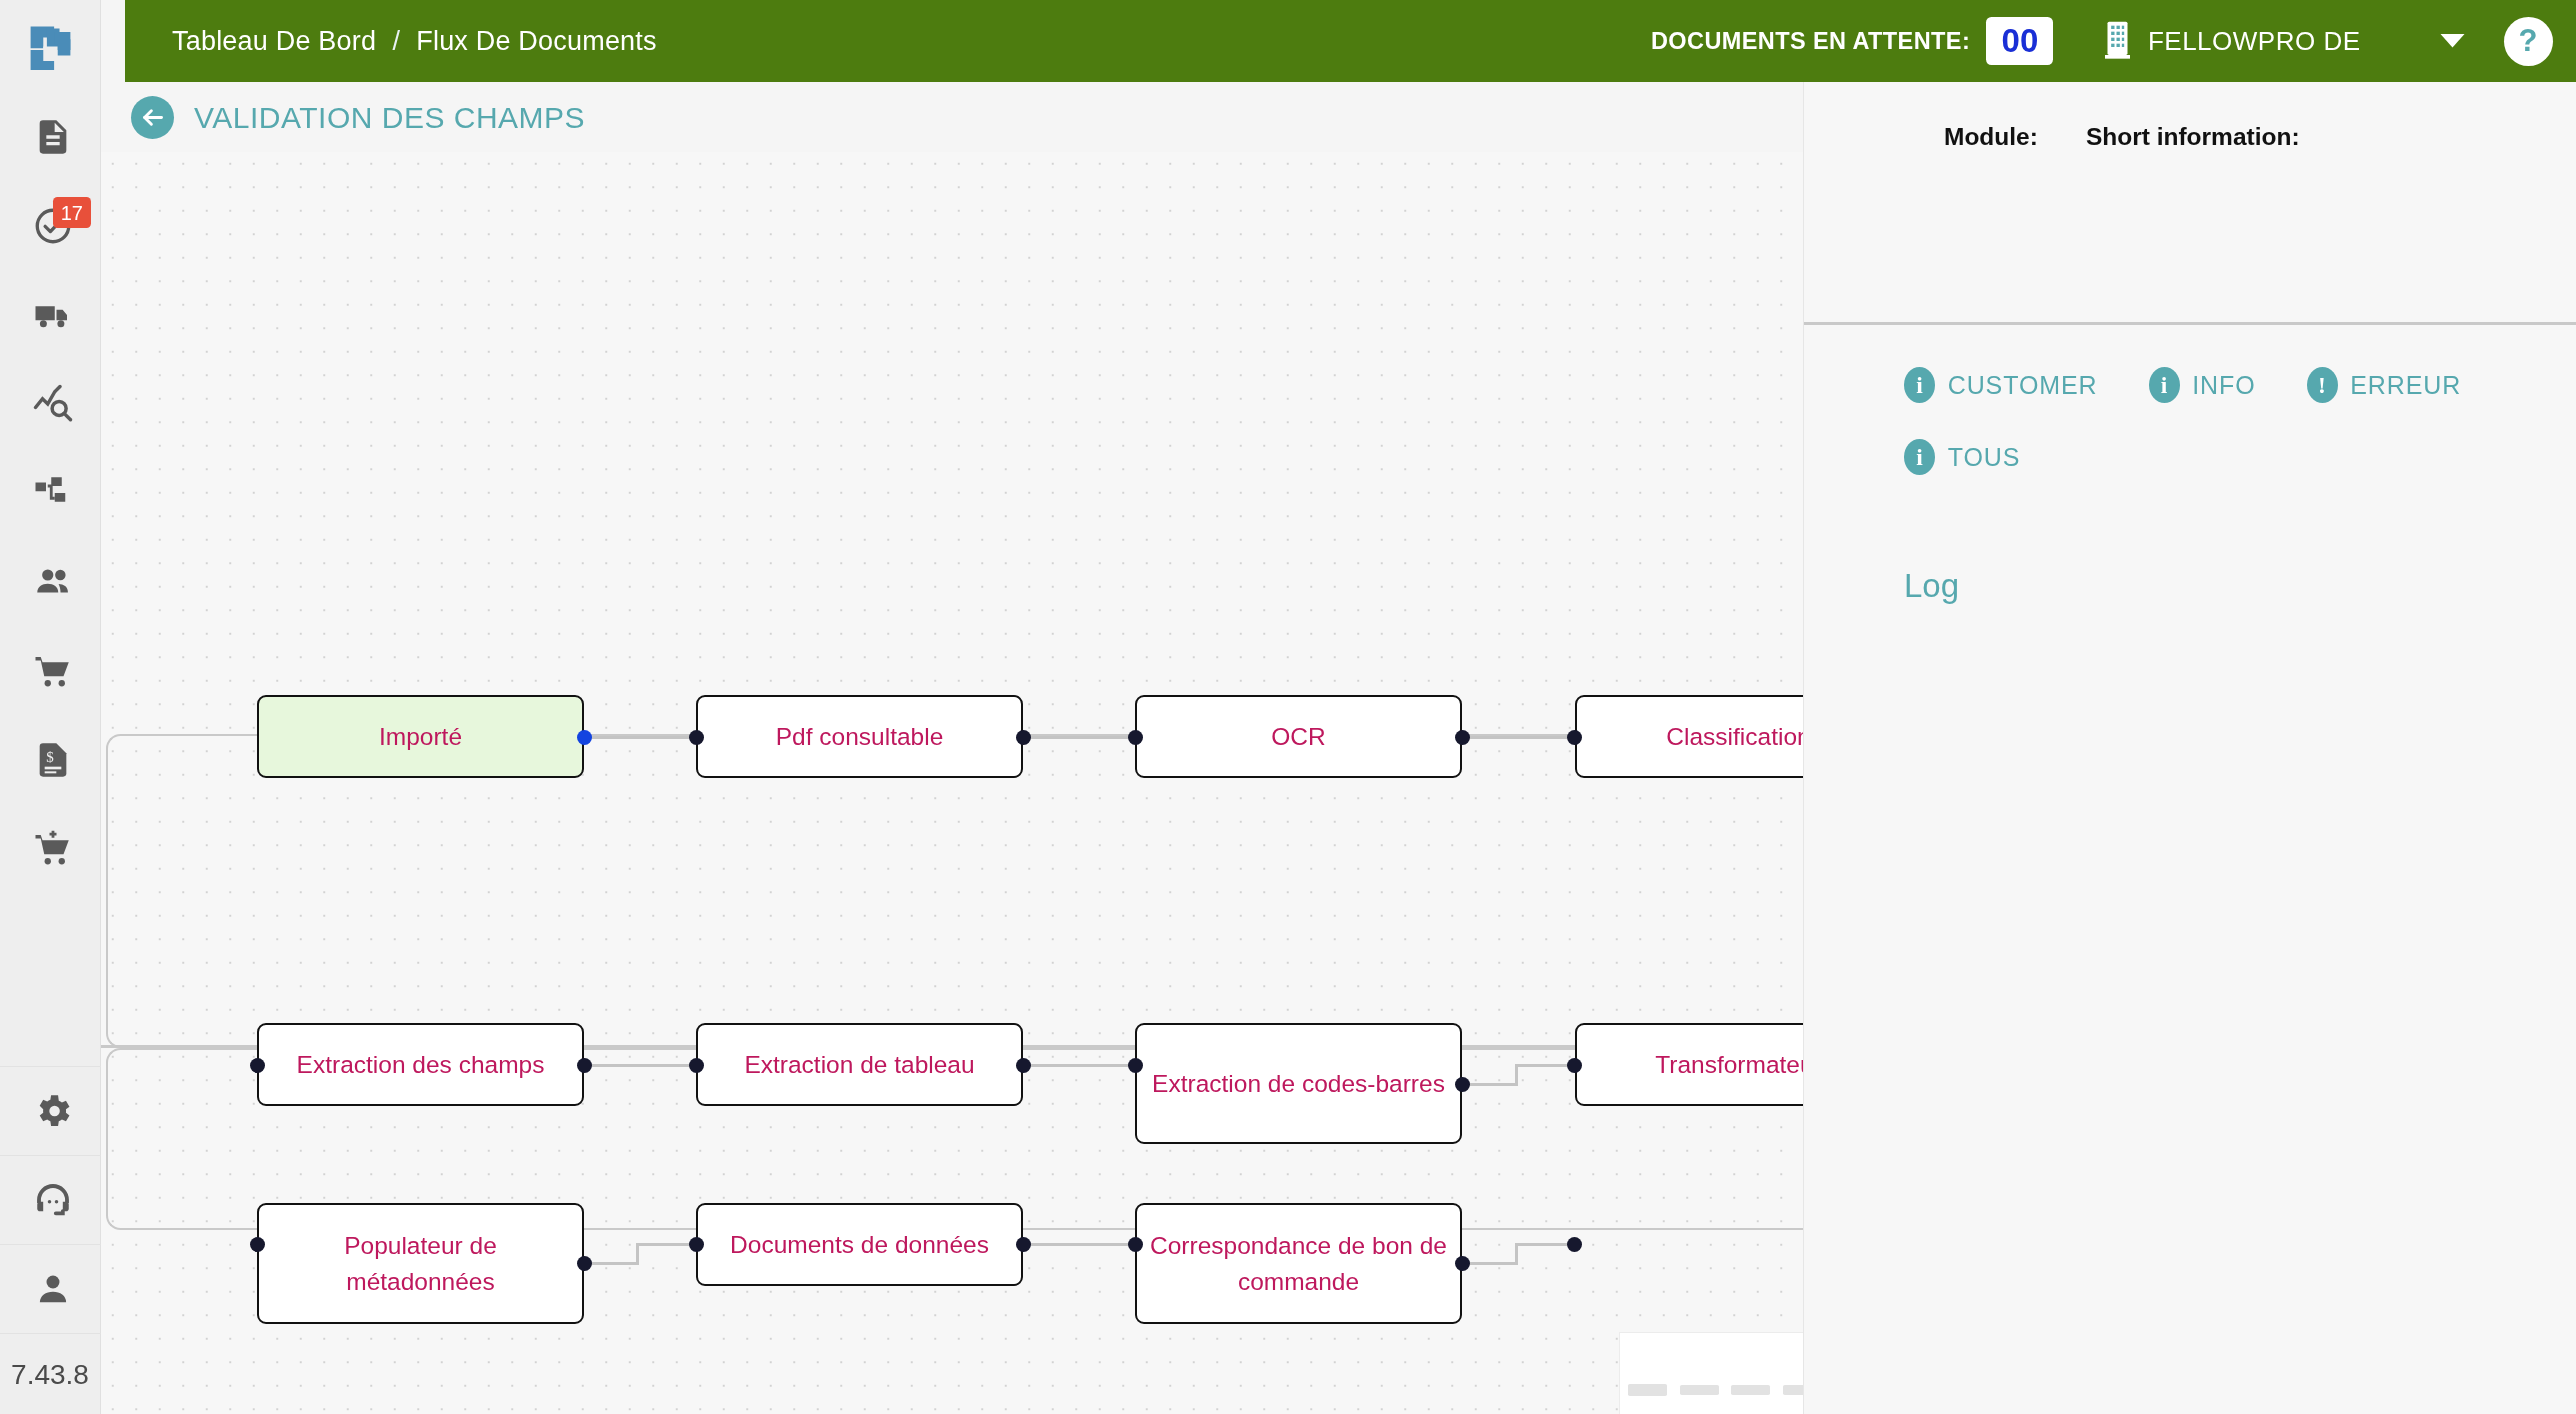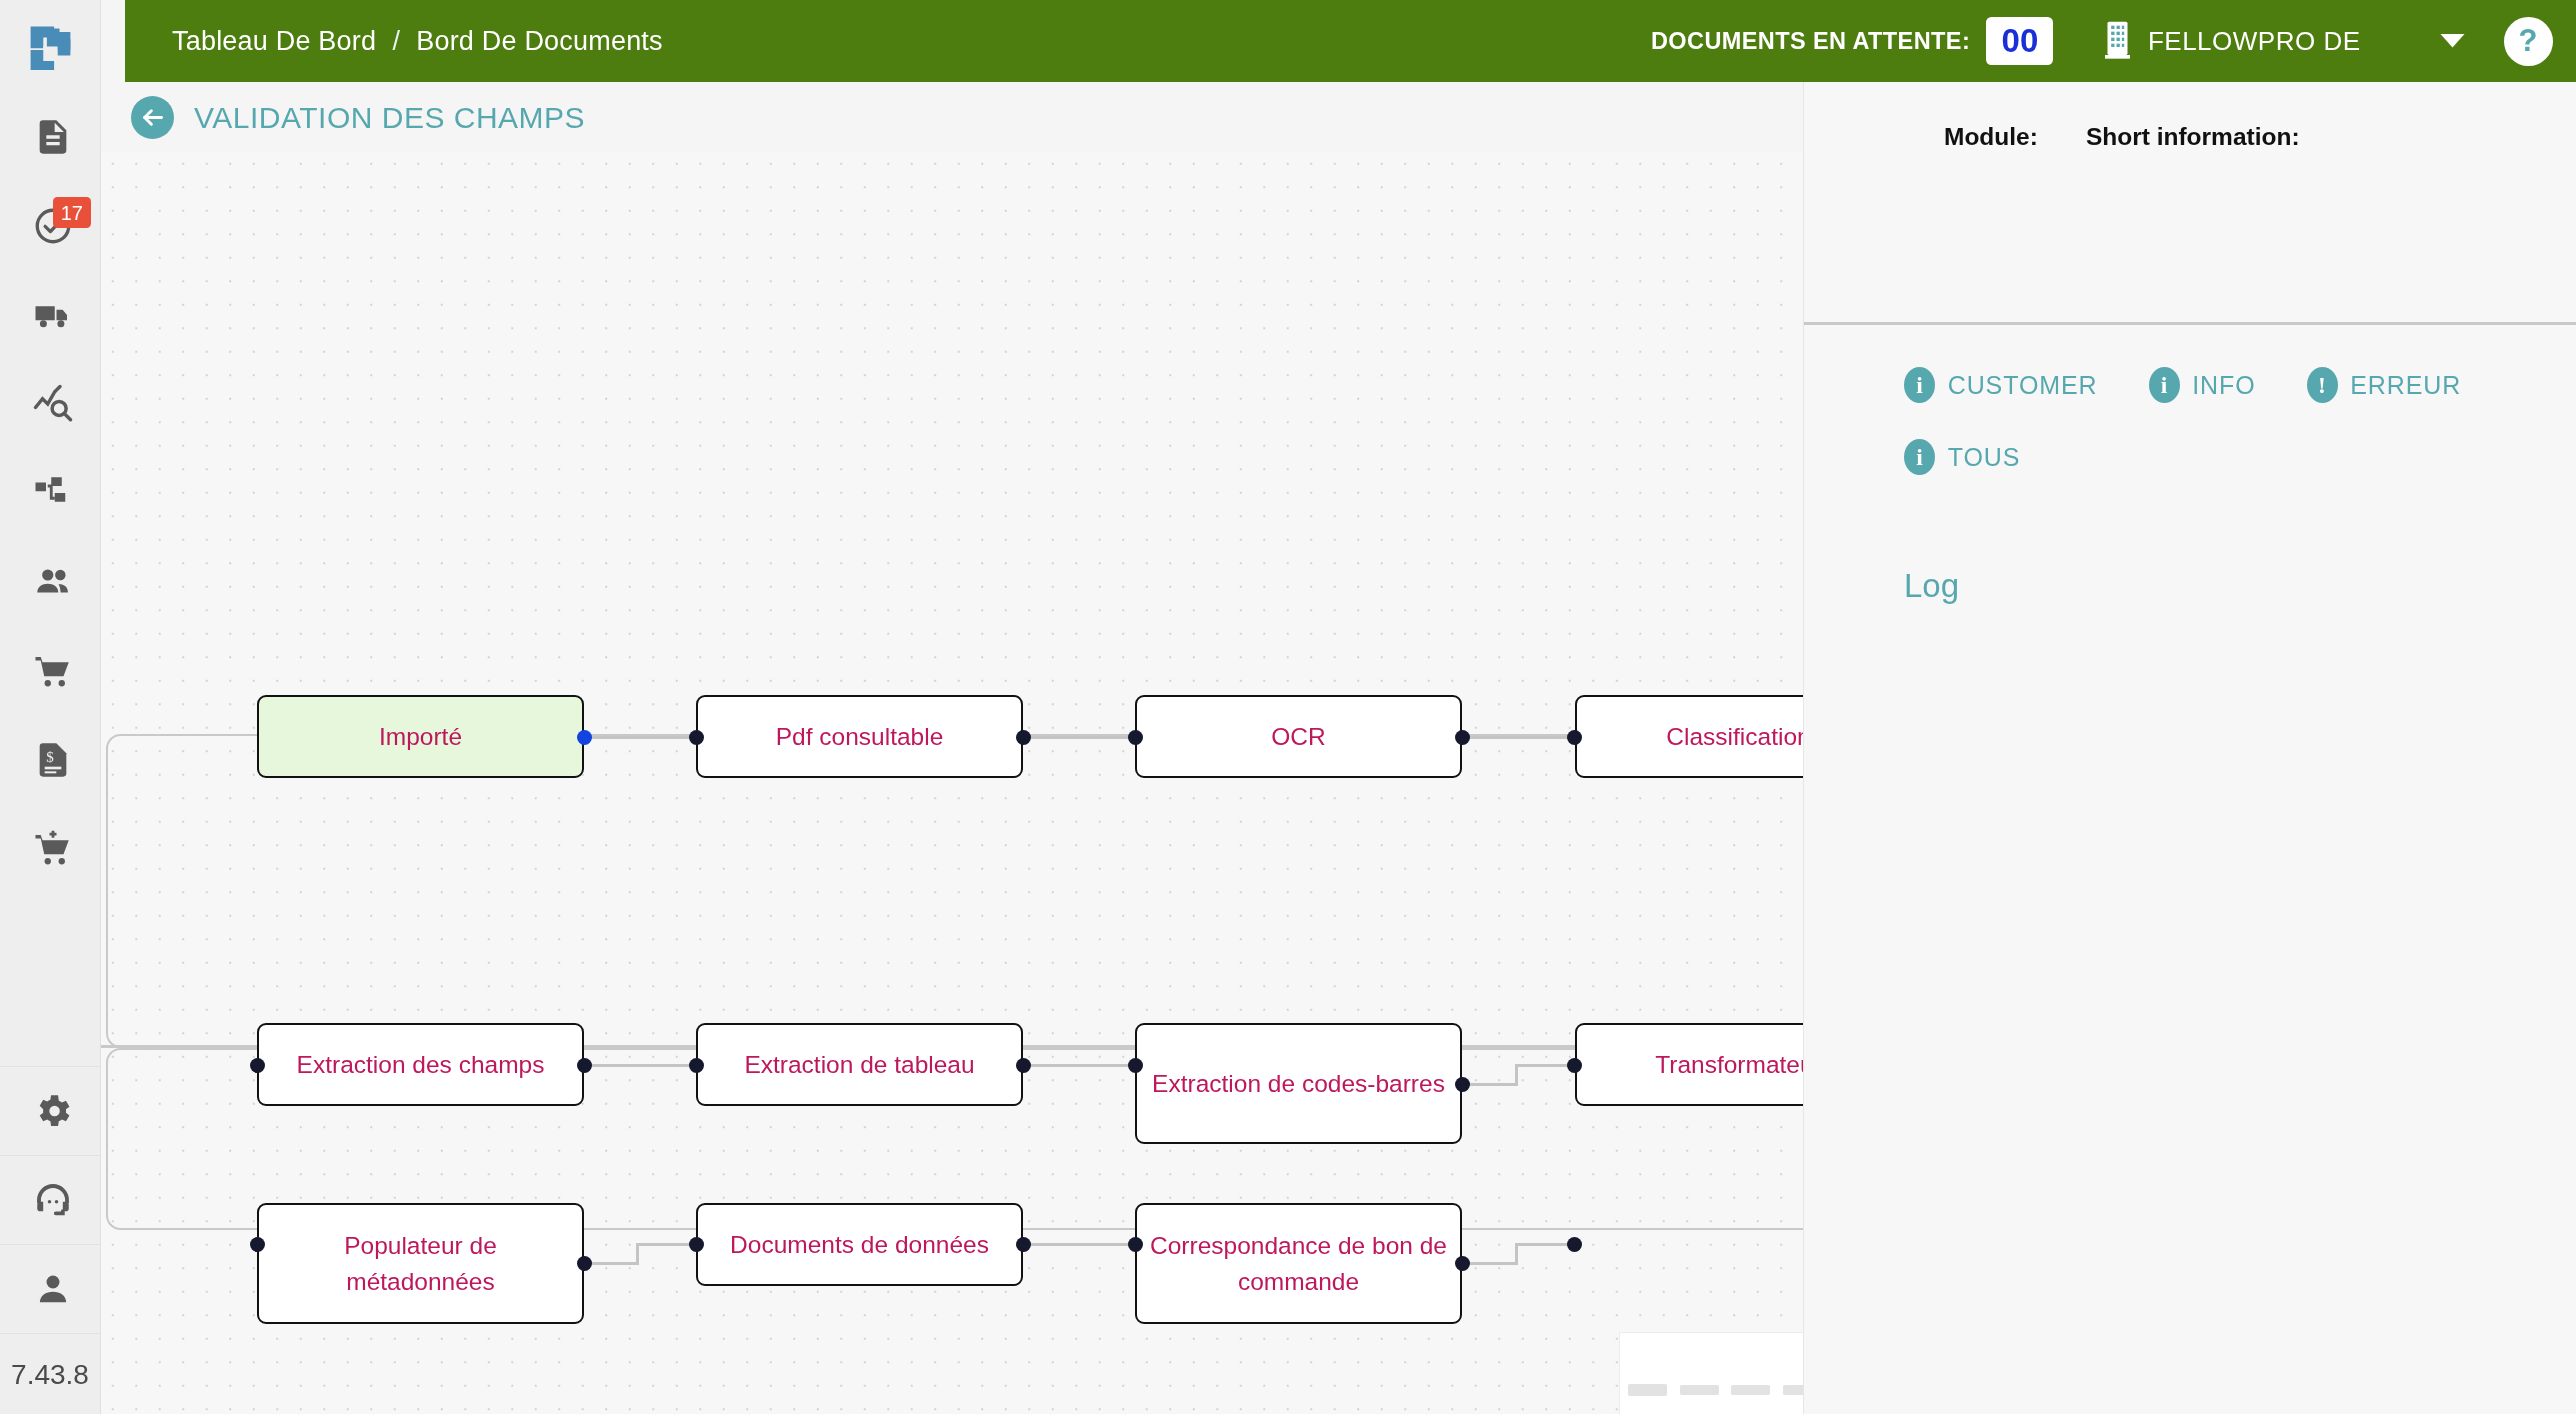--- a/index.html
+++ b/index.html
@@ -305,21 +305,21 @@
       </span>
     </div>
     <div class="version">7.43.8</div>
   </div>
 </div>
 
 <div id="topbar">
   <div class="crumbs">
     <span class="crumb">Tableau De Bord</span>
     <span class="crumb-sep">/</span>
-    <span class="crumb">Bord De Documents</span>
+    <span class="crumb">Flux De Documents</span>
   </div>
 
   <div class="spacer"></div>
 
   <span class="pending-label">DOCUMENTS EN ATTENTE:</span>
   <span class="pending-count">00</span>
 
   <div class="org">
     <span>
       <svg width="31" height="40" viewBox="0 0 18 24" fill="#ffffff">

